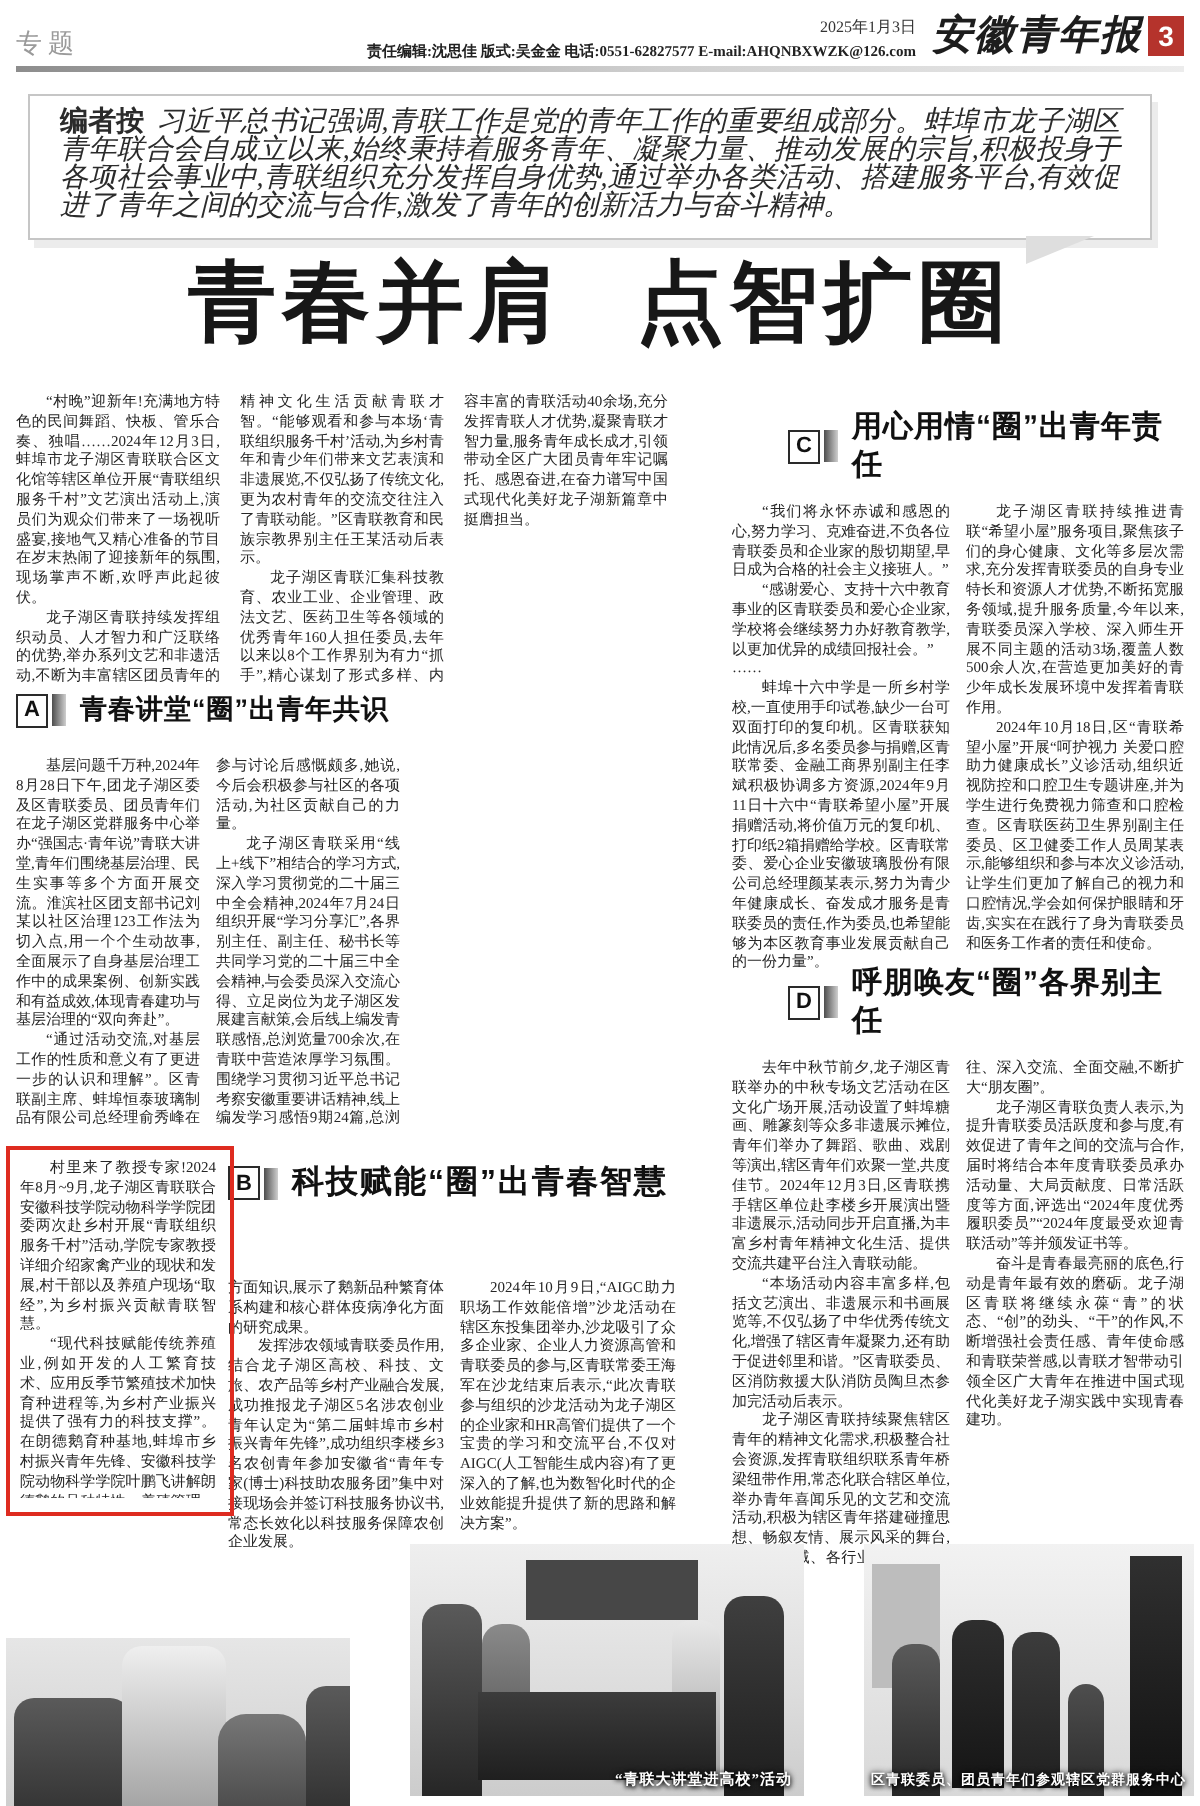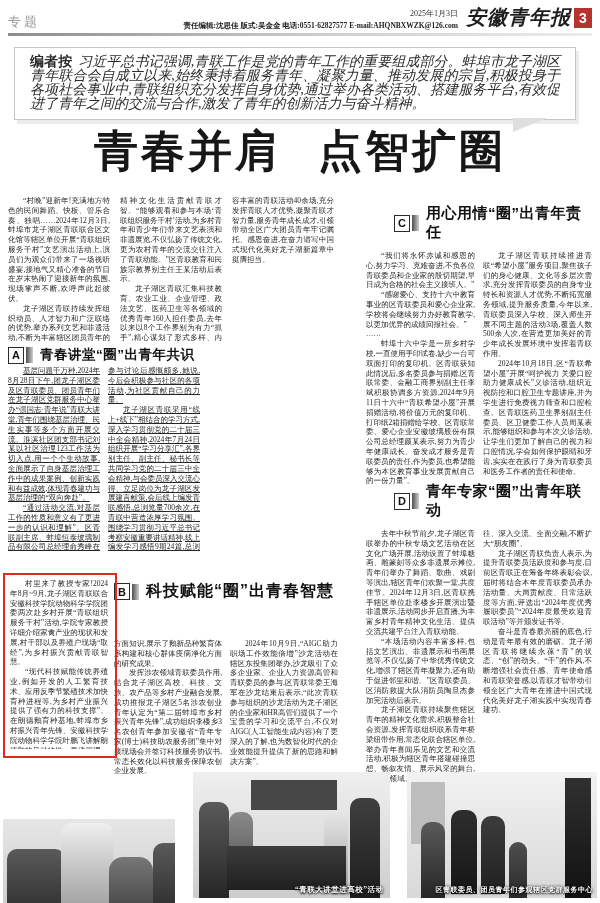--- a/index.html
+++ b/index.html
@@ -40,21 +40,21 @@
   .mk{display:flex;align-items:center;margin-right:7px;}
   .mk-letter{width:14px;height:15px;border:1.5px solid #2a2a2a;background:#fff;color:#111;
              font-family:"Liberation Sans",sans-serif;font-weight:bold;font-size:11px;
              display:flex;align-items:center;justify-content:center;}
   .mk-bar{width:7px;height:16px;margin-left:2px;background:linear-gradient(to right,#4d4d4d,#cfcfcf);}
   .sec-title{font-family:"Liberation Sans","DejaVu Sans",sans-serif;font-weight:bold;color:#111;}
   
   .intro{position:absolute;left:8px;top:196px;width:326px;height:150px;}
   .secA{position:absolute;left:8px;top:346px;width:192px;}
   .secA .sec-title{font-size:13.5px;letter-spacing:0.5px;}
-  .secA .bt{margin-top:2px;height:194px;text-decoration:underline;}
+  .secA .bt{margin-top:14px;height:194px;}
   .secC{position:absolute;left:366px;top:204px;width:226px;}
   .secC .sec-h{padding-left:28px;}
   .secC .sec-title{font-size:15px;letter-spacing:0.5px;}
   .secC .bt{margin-top:9px;height:250px;}
   .secD{position:absolute;left:366px;top:482px;width:226px;}
   .secD .sec-h{padding-left:28px;}
   .secD .sec-title{font-size:15px;letter-spacing:0.5px;}
   .secD .bt{margin-top:9px;height:258px;position:relative;}
   .byline{position:absolute;right:0;bottom:0;background:#fff;font-weight:bold;
           font-size:7.5px;padding:1px 0 0 5px;text-indent:0;}
@@ -159,27 +159,27 @@
     <p>2024年10月18日,区“青联希望小屋”开展“呵护视力 关爱口腔 助力健康成长”义诊活动,组织近视防控和口腔卫生专题讲座,并为学生进行免费视力筛查和口腔检查。区青联医药卫生界别副主任委员、区卫健委工作人员周某表示,能够组织和参与本次义诊活动,让学生们更加了解自己的视力和口腔情况,学会如何保护眼睛和牙齿,实实在在践行了身为青联委员和医务工作者的责任和使命。</p>
   </div>
 </div>
 
 <div class="secD">
   <div class="sec-h">
     <span class="mk">
       <span class="mk-letter">D</span>
       <span class="mk-bar"></span>
     </span>
-    <span class="sec-title">青年专家“圈”出青年联动</span>
+    <span class="sec-title">呼朋唤友“圈”各界别主任</span>
   </div>
   <div class="bt cols2">
     <p>去年中秋节前夕,龙子湖区青联举办的中秋专场文艺活动在区文化广场开展,活动设置了蚌埠糖画、雕篆刻等众多非遗展示摊位,青年们举办了舞蹈、歌曲、戏剧等演出,辖区青年们欢聚一堂,共度佳节。2024年12月3日,区青联携手辖区单位赴李楼乡开展演出暨非遗展示,活动同步开启直播,为丰富乡村青年精神文化生活、提供交流共建平台注入青联动能。</p>
     <p>“本场活动内容丰富多样,包括文艺演出、非遗展示和书画展览等,不仅弘扬了中华优秀传统文化,增强了辖区青年凝聚力,还有助于促进邻里和谐。”区青联委员、区消防救援大队消防员陶旦杰参加完活动后表示。</p>
     <p>龙子湖区青联持续聚焦辖区青年的精神文化需求,积极整合社会资源,发挥青联组织联系青年桥梁纽带作用,常态化联合辖区单位,举办青年喜闻乐见的文艺和交流活动,积极为辖区青年搭建碰撞思想、畅叙友情、展示风采的舞台,促进各领域、各行业青年广泛交往、深入交流、全面交融,不断扩大“朋友圈”。</p>
-    <p>龙子湖区青联负责人表示,为提升青联委员活跃度和参与度,目前区青联正在筹备年终表彰会议,届时将结合本年度青联委员承办活动量、大局贡献度、日常活跃度等方面,评选出“2024年度优秀履职委员”“2024年度最受欢迎青联活动”等并颁发证书等。</p>
+    <p>龙子湖区青联负责人表示,为提升青联委员活跃度和参与度,有效促进了青年之间的交流与合作,届时将结合本年度青联委员承办活动量、大局贡献度、日常活跃度等方面,评选出“2024年度优秀履职委员”“2024年度最受欢迎青联活动”等并颁发证书等。</p>
     <p>奋斗是青春最亮丽的底色,行动是青年最有效的磨砺。龙子湖区青联将继续永葆“青”的状态、“创”的劲头、“干”的作风,不断增强社会责任感、青年使命感和青联荣誉感,以青联才智带动引领全区广大青年在推进中国式现代化美好龙子湖实践中实现青春建功。</p>
     <span class="byline">□本版稿件由通讯员付蕊、本报记者沈思佳采写</span>
   </div>
 </div>
 
 <div class="strip">
   <div class="ph ph1">
     <div class="fig" style="left:4px;bottom:18px;width:58px;height:78px;"></div>
     <div class="fig" style="left:58px;bottom:30px;width:52px;height:92px;background:linear-gradient(180deg,#efefef,#9a9a9a);"></div>
     <div class="fig" style="left:106px;bottom:20px;width:44px;height:68px;border-radius:14px 14px 0 0;background:linear-gradient(180deg,#777,#3a3a3a);"></div>
@@ -189,21 +189,21 @@
   </div>
   <div class="ph ph2" style="background:linear-gradient(180deg,#efefef 0%,#dcdcdc 60%,#cccccc 100%);">
     <div class="board" style="left:58px;top:8px;width:86px;height:30px;"></div>
     <div class="fig" style="left:6px;bottom:0;width:30px;height:96px;"></div>
     <div class="fig" style="left:36px;bottom:8px;width:24px;height:78px;background:linear-gradient(180deg,#8a8a8a,#4a4a4a);"></div>
     <div class="fig" style="right:10px;bottom:0;width:30px;height:100px;background:linear-gradient(180deg,#3f3f3f,#1d1d1d);"></div>
     <div class="fig" style="right:42px;bottom:6px;width:24px;height:82px;background:linear-gradient(180deg,#e8e8e8,#9f9f9f);"></div>
     <div class="tbl" style="left:34px;right:44px;bottom:8px;height:44px;"></div>
     <div class="cap">“青联大讲堂进高校”活动</div>
   </div>
-  <div class="ph ph3" style="background:linear-gradient(180deg,#f2f2f2,#d8d8d8);padding-left:25px;">
+  <div class="ph ph3" style="background:linear-gradient(180deg,#f2f2f2,#d8d8d8);">
     <div class="board" style="left:4px;top:10px;width:34px;height:62px;background:#bdbdbd;"></div>
     <div class="fig" style="left:14px;bottom:0;width:24px;height:76px;"></div>
     <div class="fig" style="left:44px;bottom:4px;width:26px;height:84px;background:linear-gradient(180deg,#2e2e2e,#151515);"></div>
     <div class="fig" style="left:74px;bottom:4px;width:24px;height:78px;background:linear-gradient(180deg,#3c3c3c,#202020);"></div>
     <div class="fig" style="left:102px;bottom:0;width:18px;height:56px;border-radius:9px 9px 0 0;background:linear-gradient(180deg,#4e4e4e,#2a2a2a);"></div>
     <div class="tbl" style="right:6px;top:6px;bottom:0;width:26px;background:linear-gradient(#303030,#111);"></div>
     <div class="cap" style="right:4px;font-size:7px;">区青联委员、团员青年们参观辖区党群服务中心</div>
   </div>
 </div>
 

